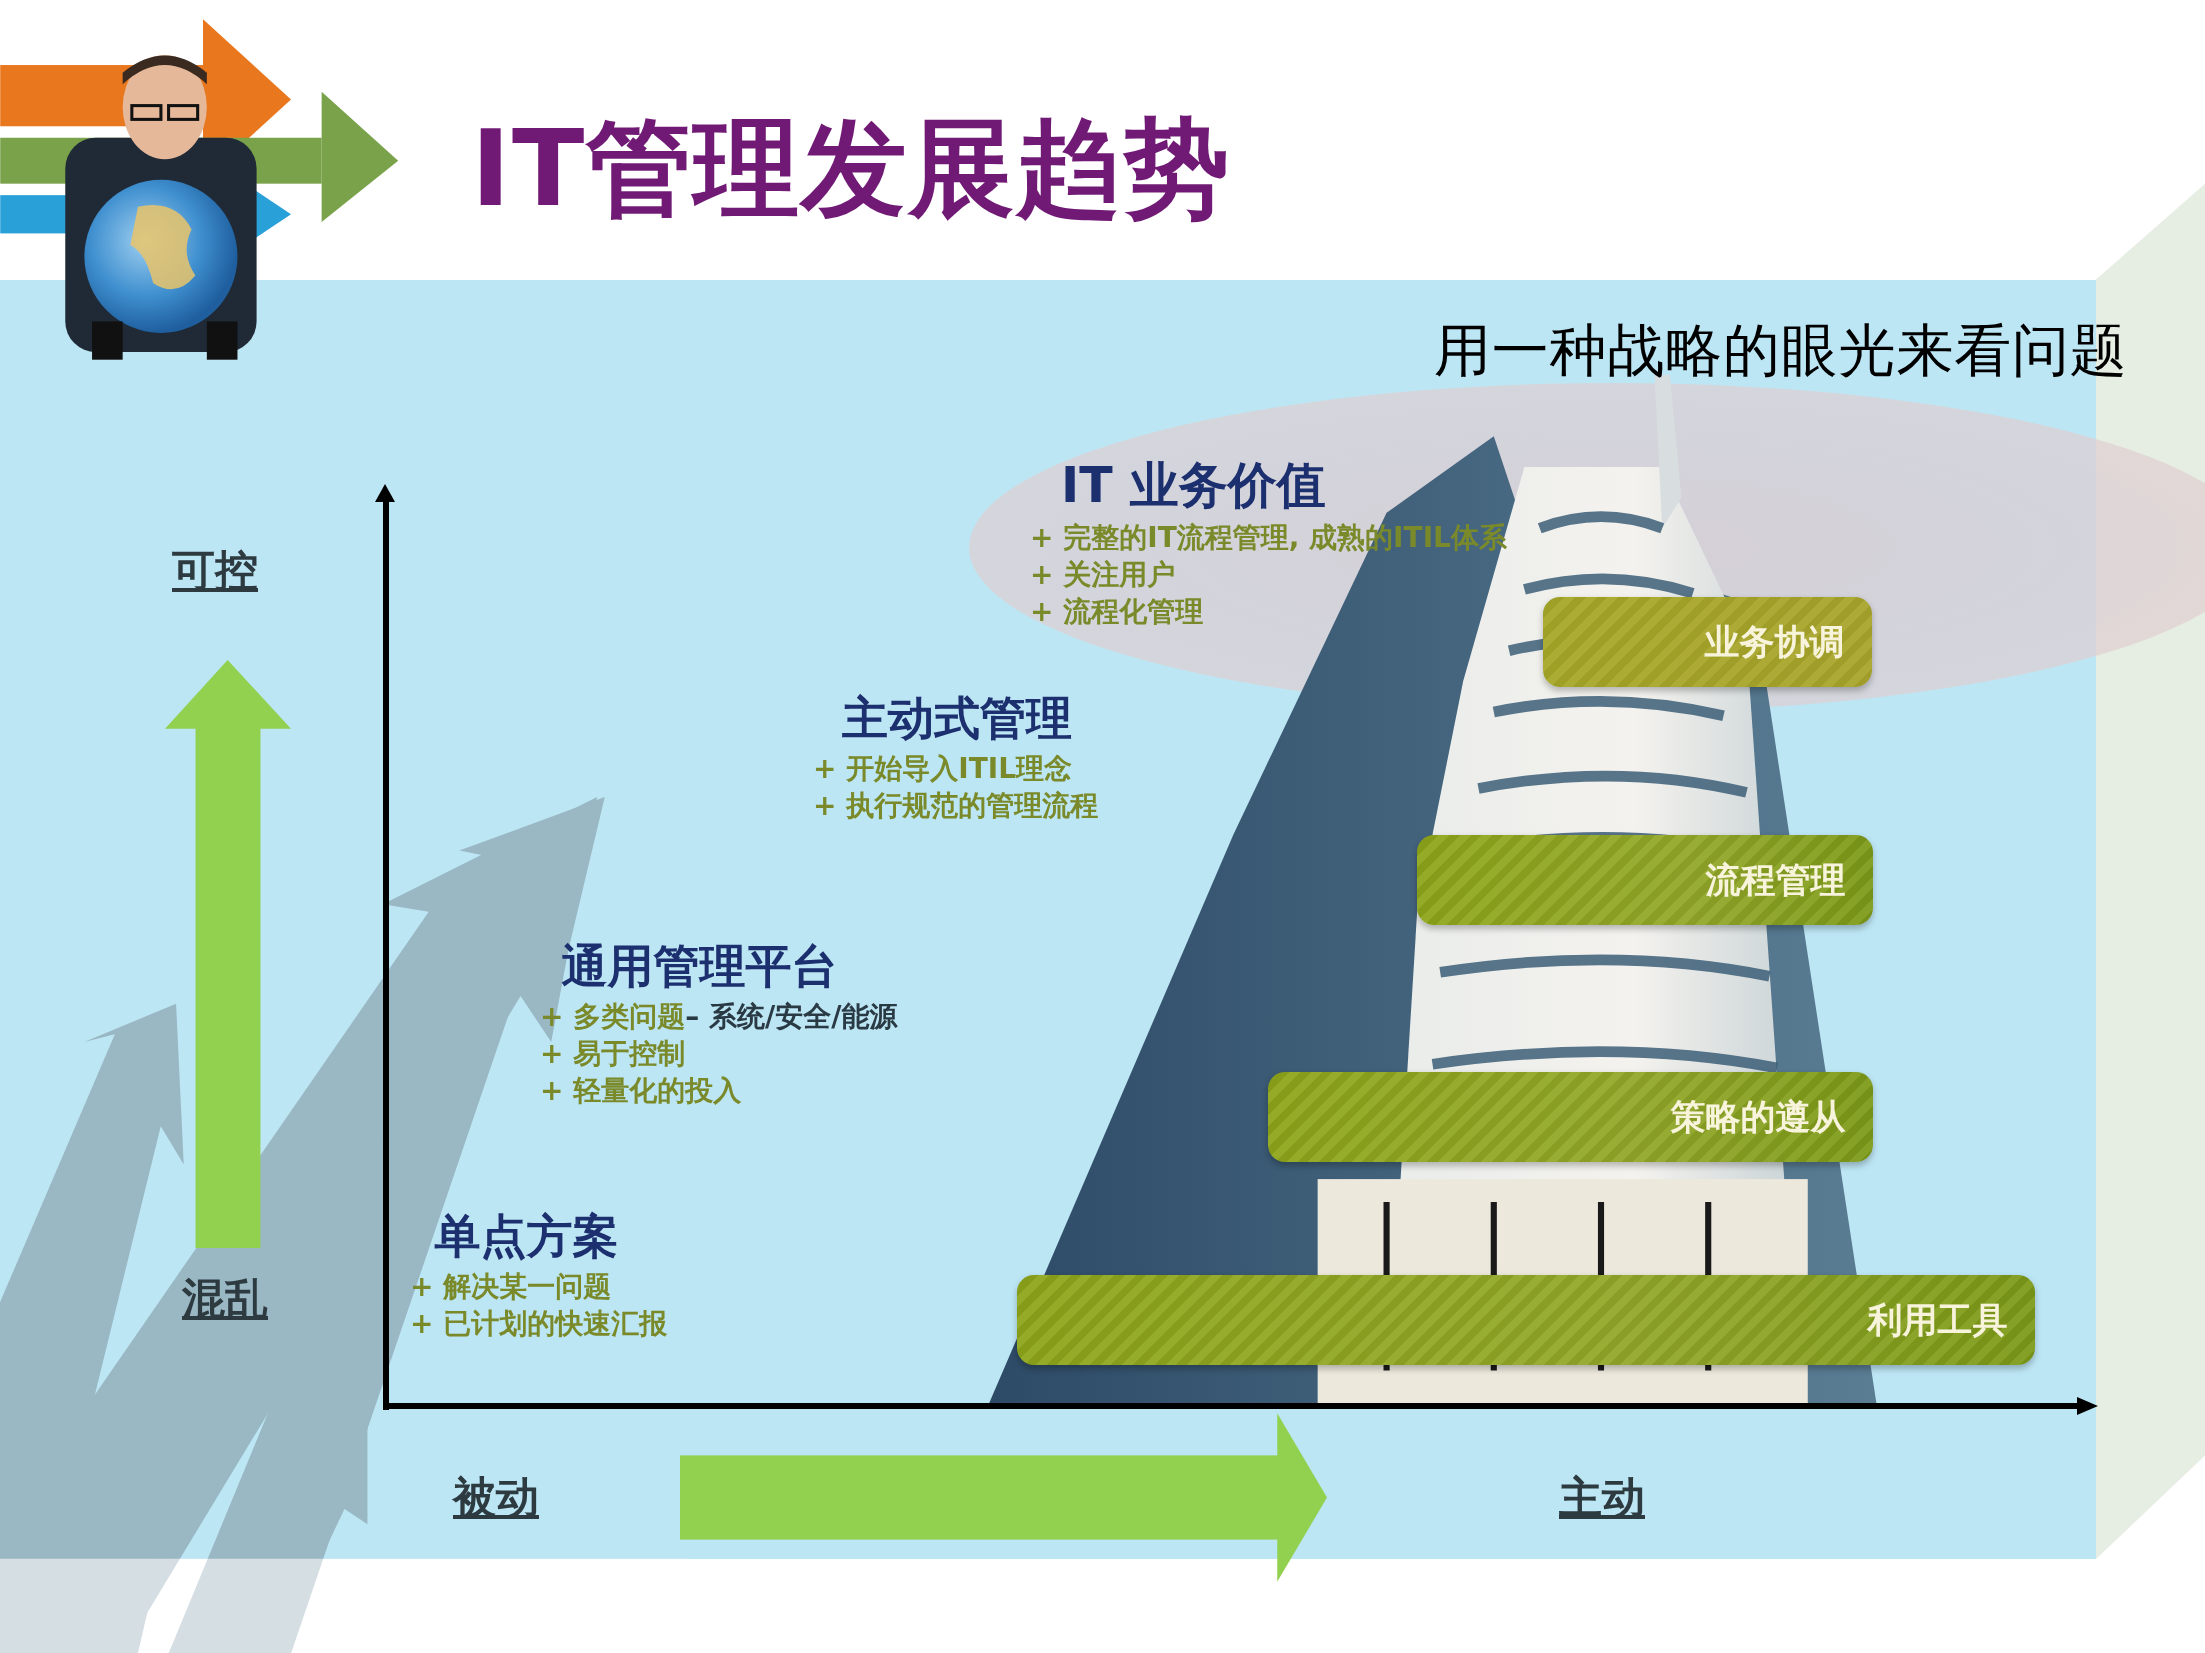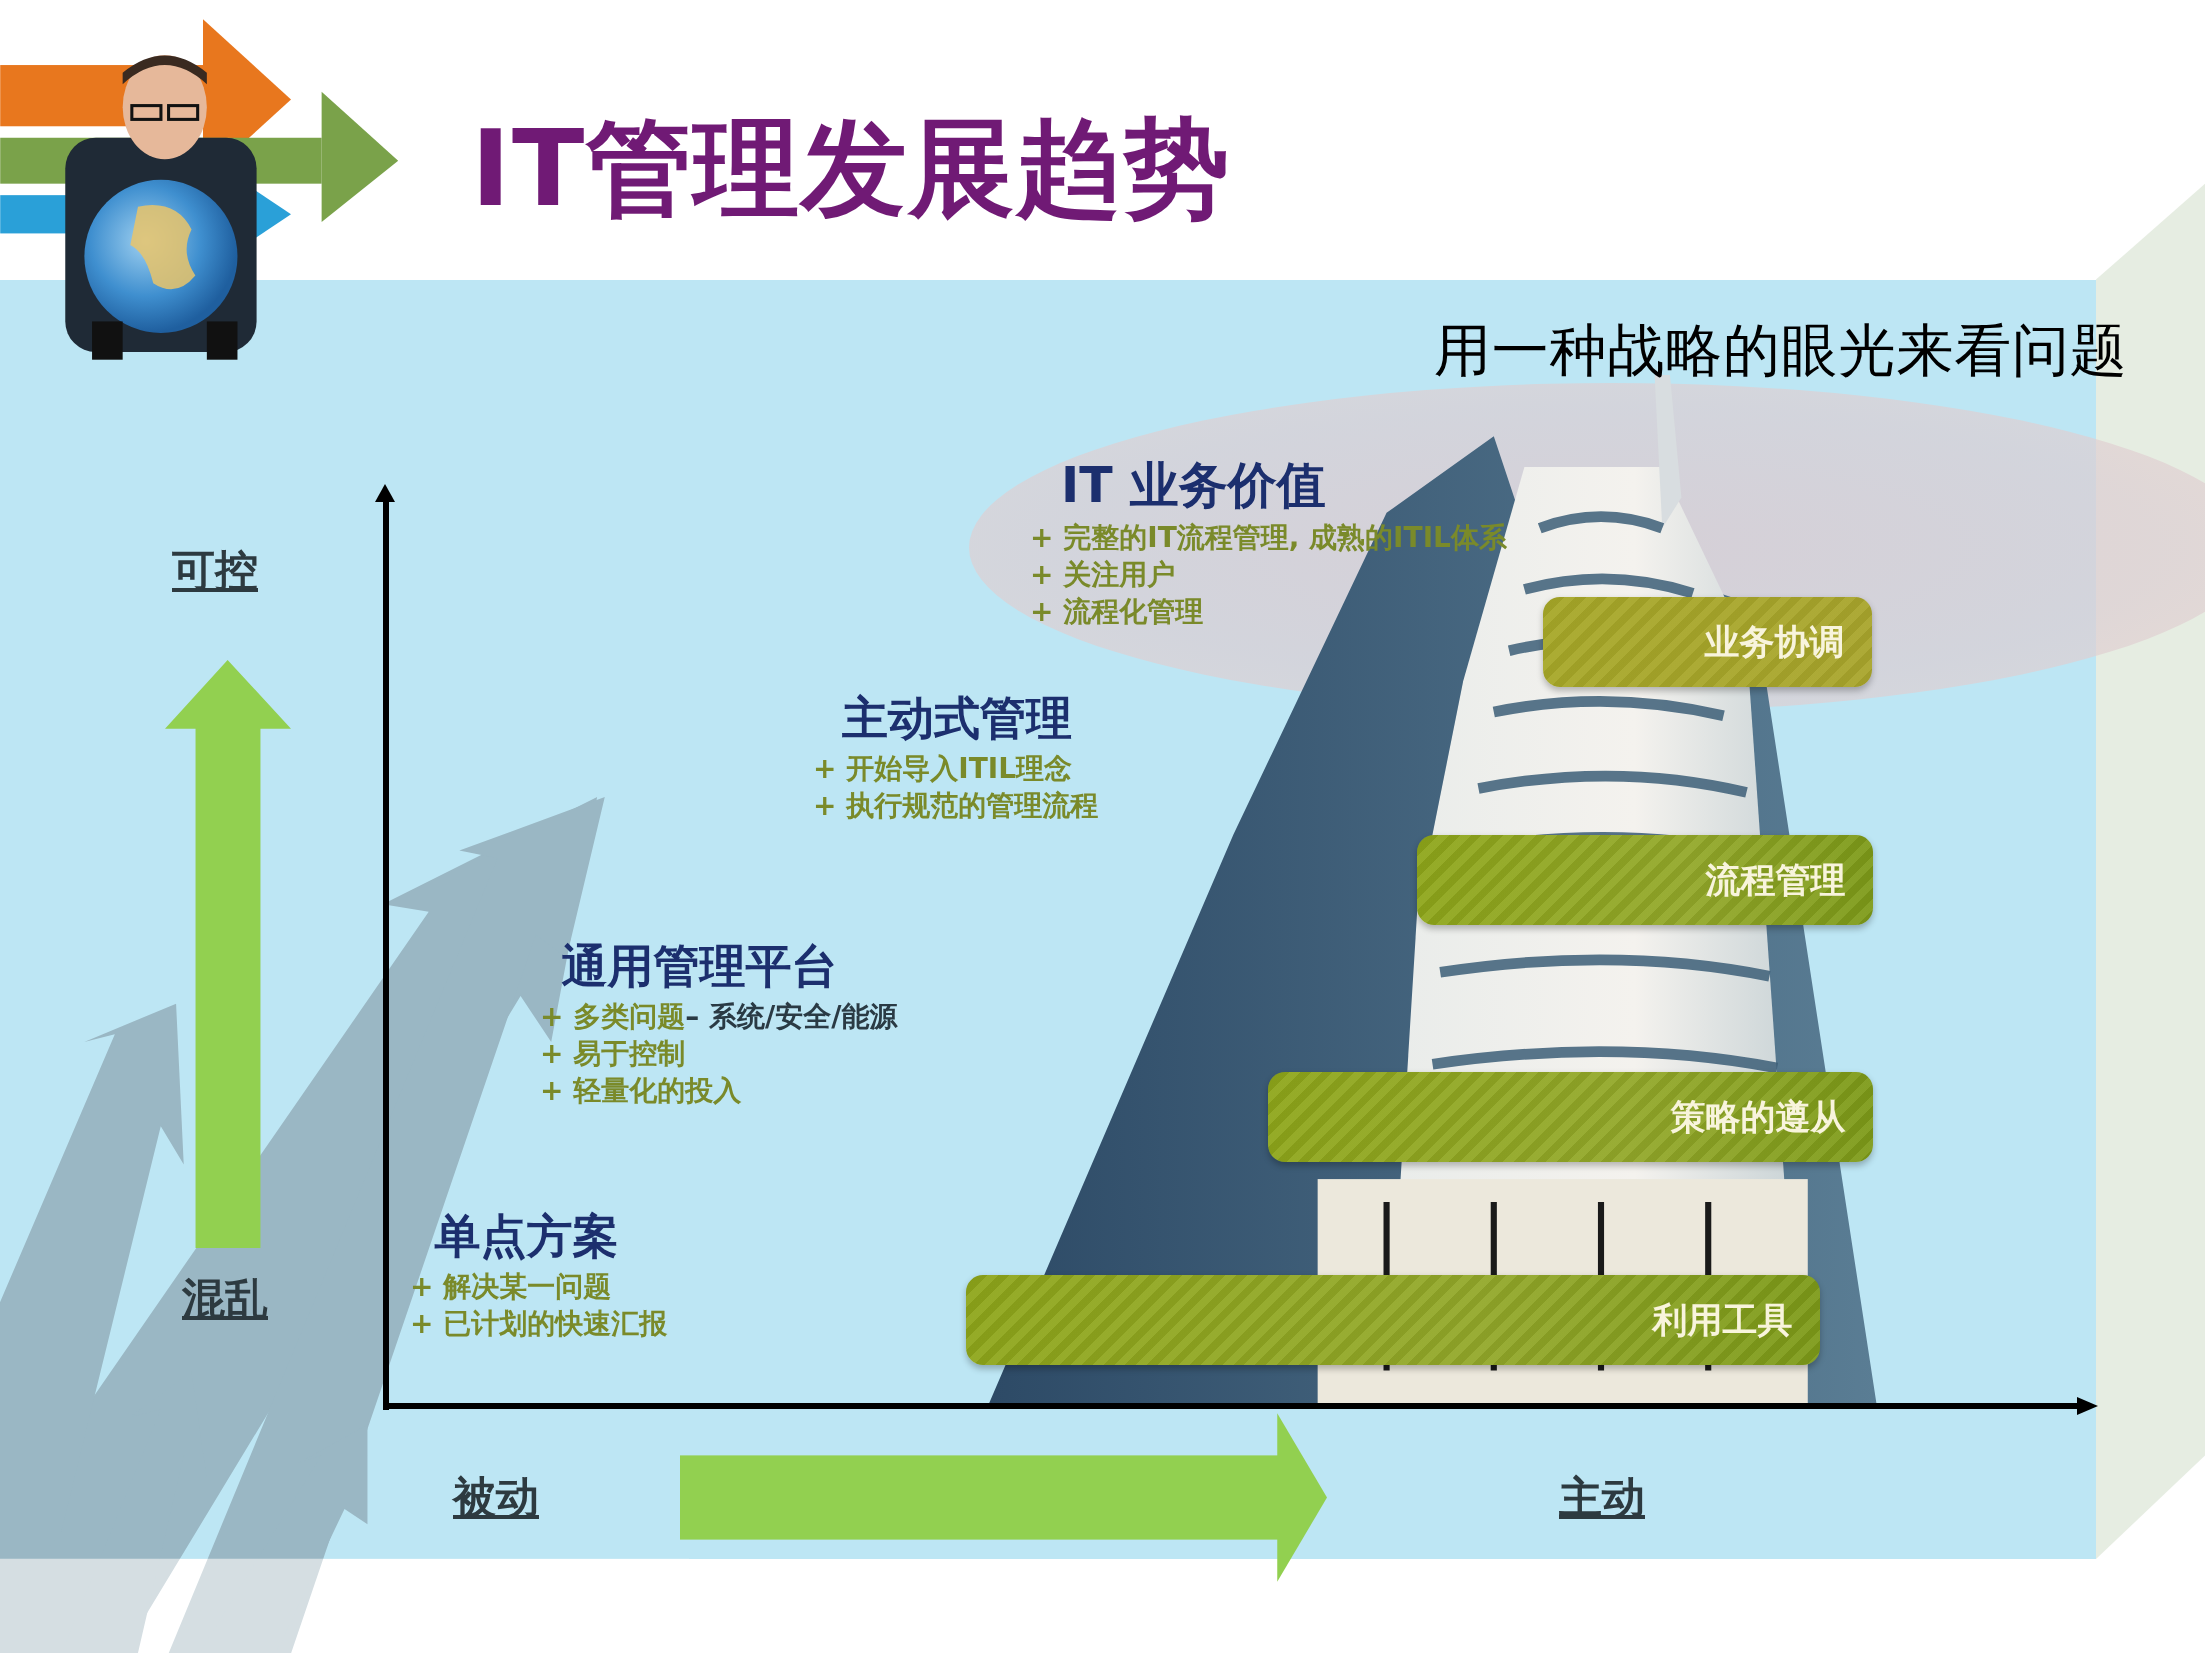--- a/index.html
+++ b/index.html
@@ -164,16 +164,16 @@
 
 <div class="abs green-bar top" style="left:1543px;top:597px;width:329px">
   <span>业务协调</span>
 </div>
 <div class="abs green-bar" style="left:1417px;top:835px;width:456px">
   <span>流程管理</span>
 </div>
 <div class="abs green-bar" style="left:1268px;top:1072px;width:605px">
   <span>策略的遵从</span>
 </div>
-<div class="abs green-bar" style="left:966px;top:1275px;width:854px">
+<div class="abs green-bar" style="left:1017px;top:1275px;width:1018px">
   <span>利用工具</span>
 </div>
 
 
 </body></html>

